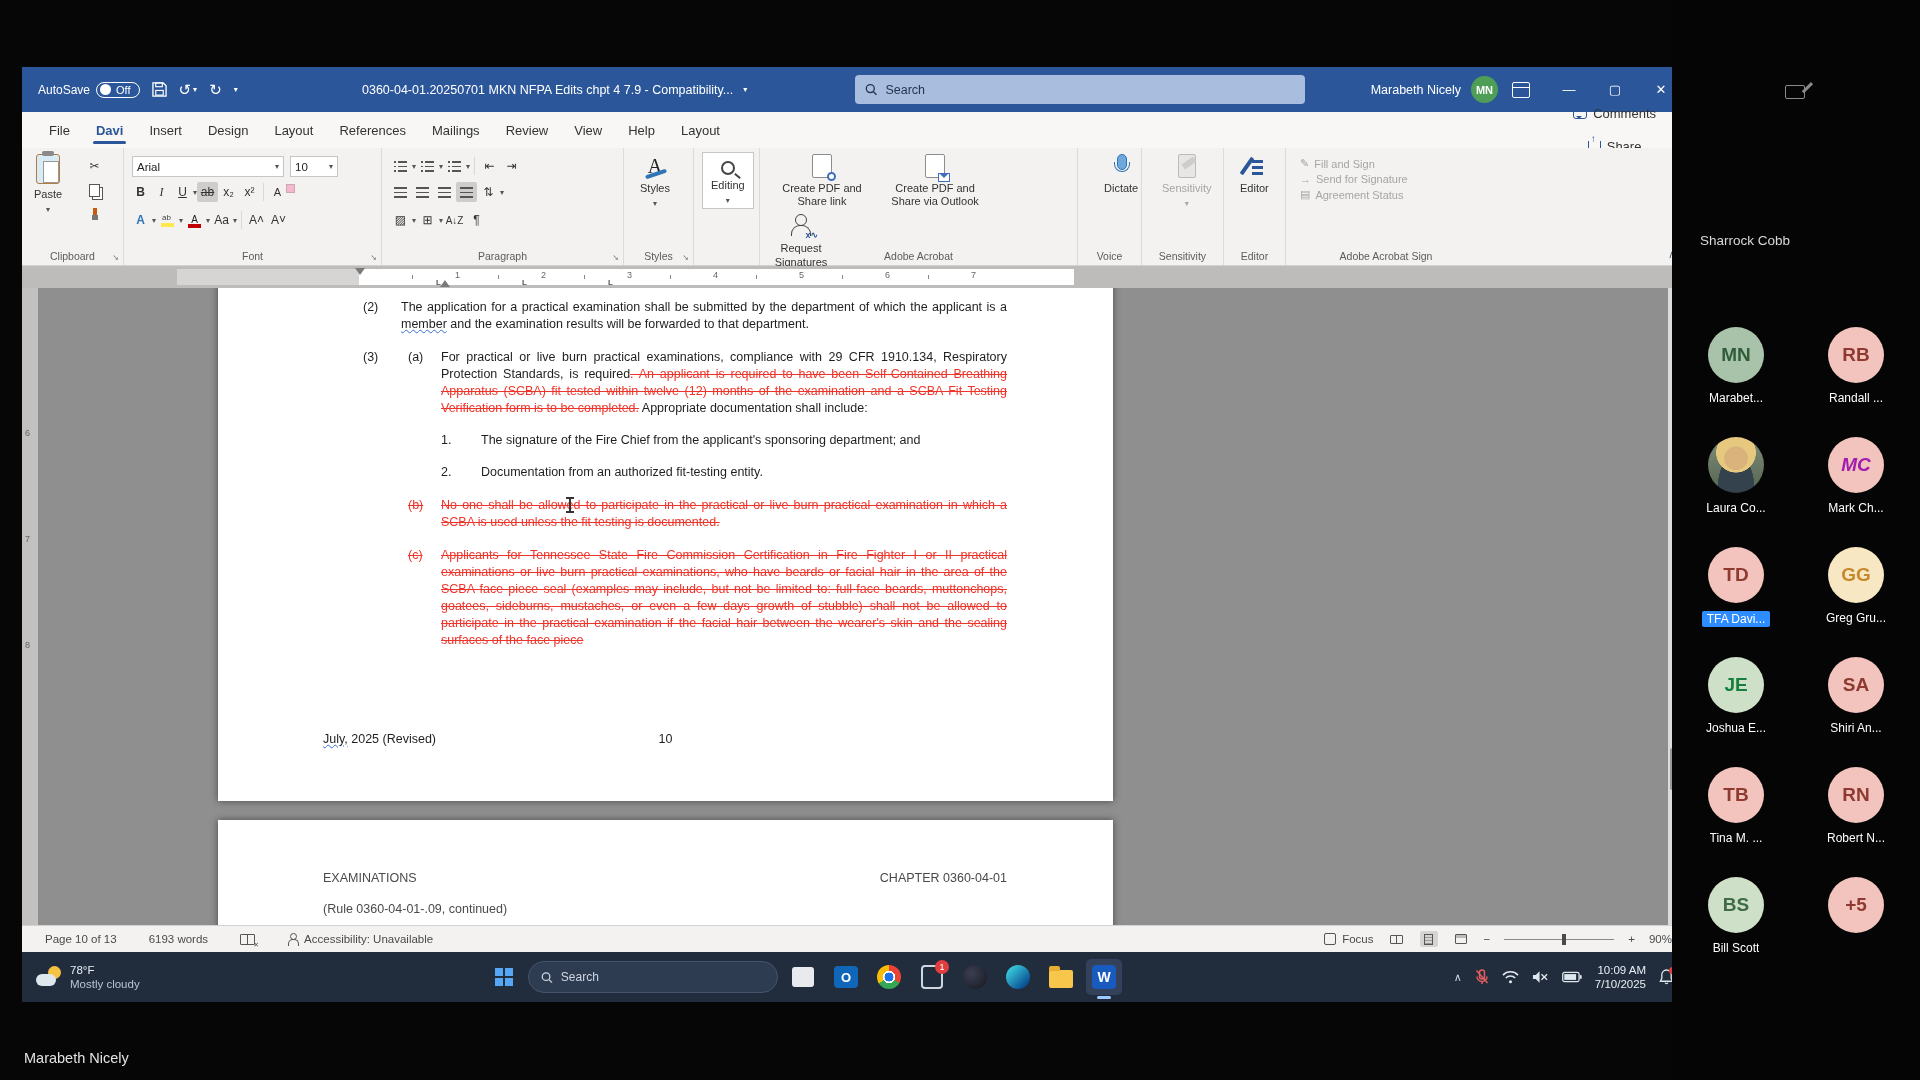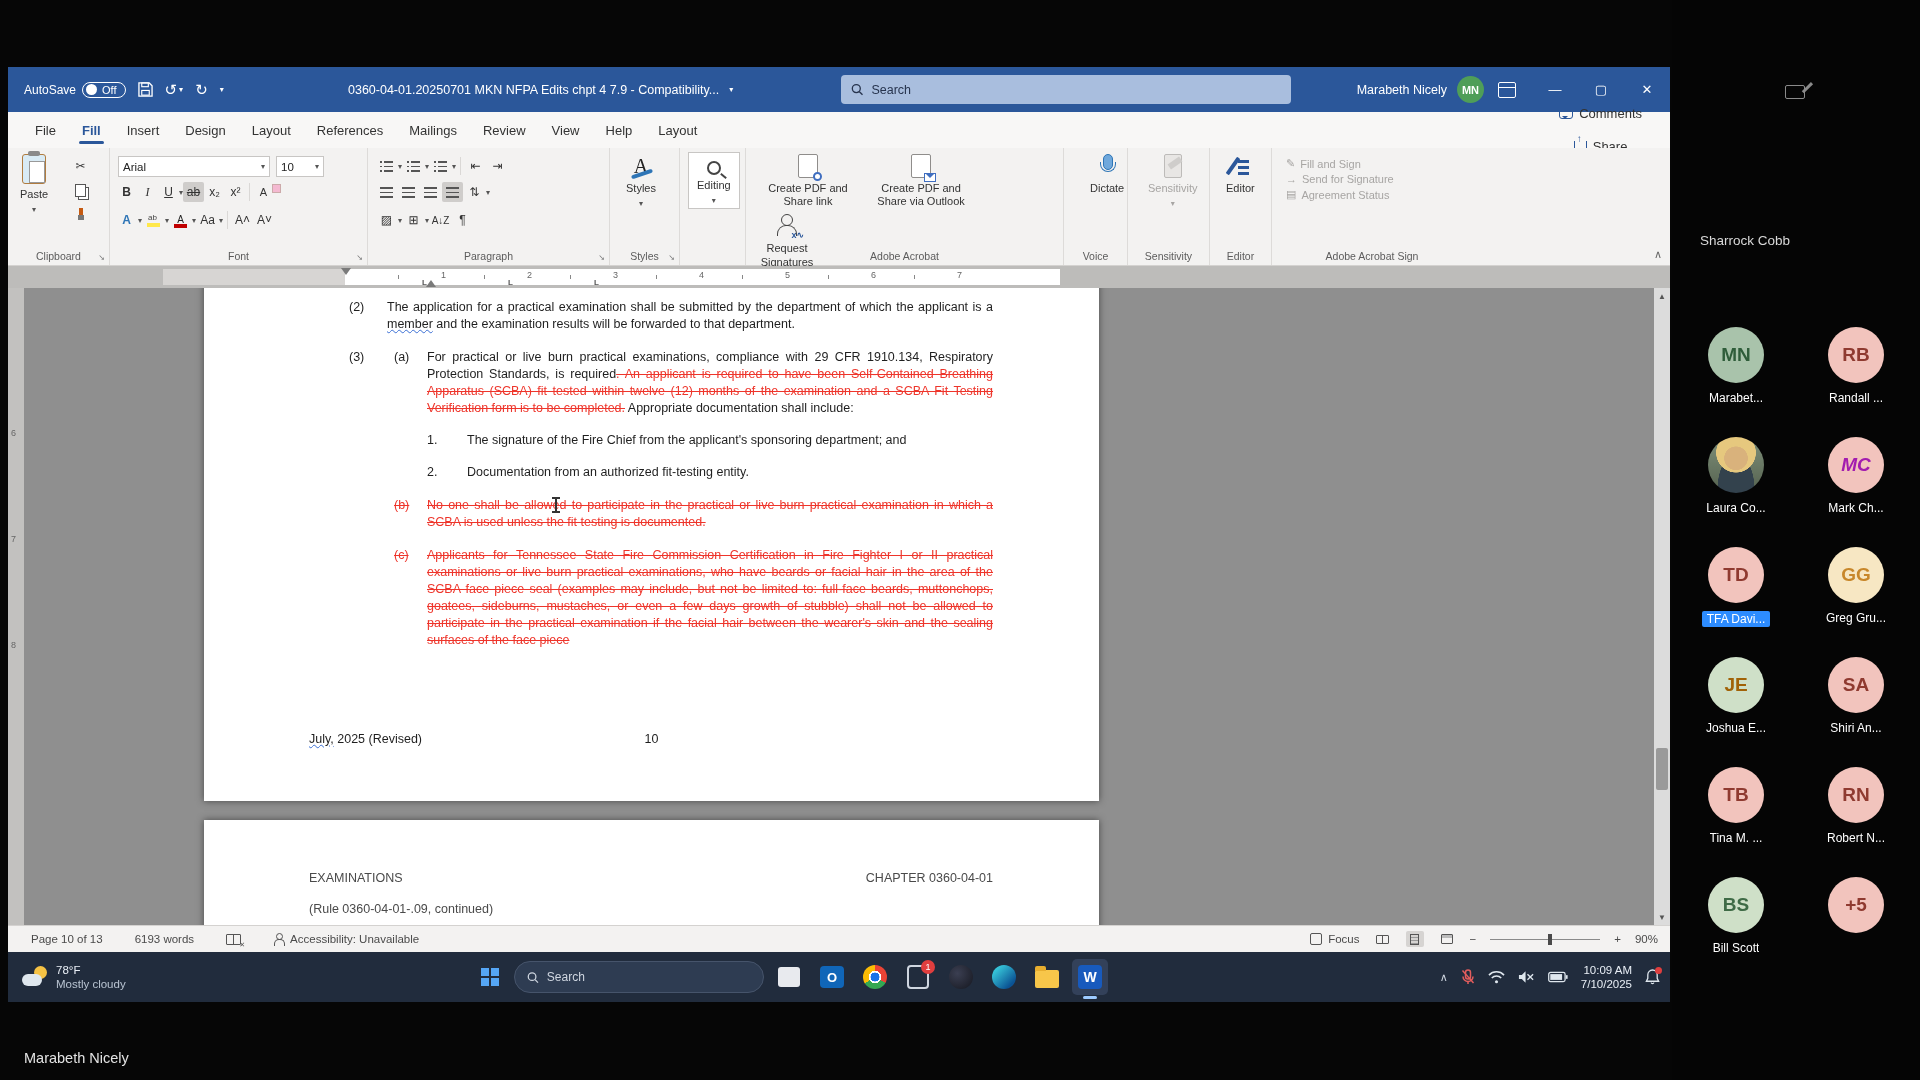--- a/index.html
+++ b/index.html
@@ -1,20 +1,20 @@
 <!DOCTYPE html>
 <html><head>
 <meta charset="utf-8">
 <style>
   * { margin:0; padding:0; box-sizing:border-box; }
   html,body { width:1920px; height:1080px; background:#060606; overflow:hidden;
               font-family:"Liberation Sans", sans-serif; }
 
   
-  #share { position:absolute; left:8px; top:67px; width:1662px; height:702px; background:#84cc16; }
+  #share { position:absolute; left:22px; top:67px; width:1662px; height:702px; background:#84cc16; }
 
   
   .titlebar { position:absolute; left:0; top:0; width:100%; height:45px; background:#2b579a;
               display:flex; align-items:center; color:#fff; font-size:12px; }
   .qat { display:flex; align-items:center; gap:12px; margin-left:16px; }
   .autosave { display:flex; align-items:center; gap:6px; }
   .toggle-pill { display:flex; align-items:center; gap:5px; border:1px solid #fff; border-radius:10px;
                  padding:1px 8px 1px 3px; font-size:11px; }
   .toggle-knob { width:11px; height:11px; border-radius:50%; background:#fff; }
   .qat-btn { color:#fff; font-size:15px; line-height:1; display:flex; align-items:center; gap:2px; }
@@ -277,21 +277,21 @@
       <span class="ribbon-disp"></span>
       <span class="winbtn">—</span>
       <span class="winbtn">▢</span>
       <span class="winbtn close">✕</span>
     </div>
   </div>
 
   <div class="tabsrow">
     <div id="ribbon-tabs">
         <div class="tab">File</div>
-        <div class="tab active">Fill</div>
+        <div class="tab active">Davi</div>
         <div class="tab">Insert</div>
         <div class="tab">Design</div>
         <div class="tab">Layout</div>
         <div class="tab">References</div>
         <div class="tab">Mailings</div>
         <div class="tab">Review</div>
         <div class="tab">View</div>
         <div class="tab">Help</div>
         <div class="tab">Layout</div>
       </div>
@@ -709,21 +709,21 @@
       </div>
       <div class="ptile">
         <div class="pavatar" style="background: rgb(242, 196, 189); color: rgb(143, 58, 48);">TD</div>
         <div class="pname hl" style="background: rgb(45, 140, 255);">TFA Davi...</div>
       </div>
       <div class="ptile">
         <div class="pavatar" style="background: rgb(247, 231, 195); color: rgb(200, 135, 42);">GG</div>
         <div class="pname">Greg Gru...</div>
       </div>
       <div class="ptile">
-        <div class="pavatar" style="background: rgb(207, 224, 200); color: #a16207;">JE</div>
+        <div class="pavatar" style="background: rgb(207, 224, 200); color: #15803d;">JE</div>
         <div class="pname">Joshua E...</div>
       </div>
       <div class="ptile">
         <div class="pavatar" style="background: rgb(242, 196, 189); color: rgb(143, 58, 48);">SA</div>
         <div class="pname">Shiri An...</div>
       </div>
       <div class="ptile">
         <div class="pavatar" style="background: rgb(242, 196, 189); color: rgb(143, 58, 48);">TB</div>
         <div class="pname">Tina M. ...</div>
       </div>

